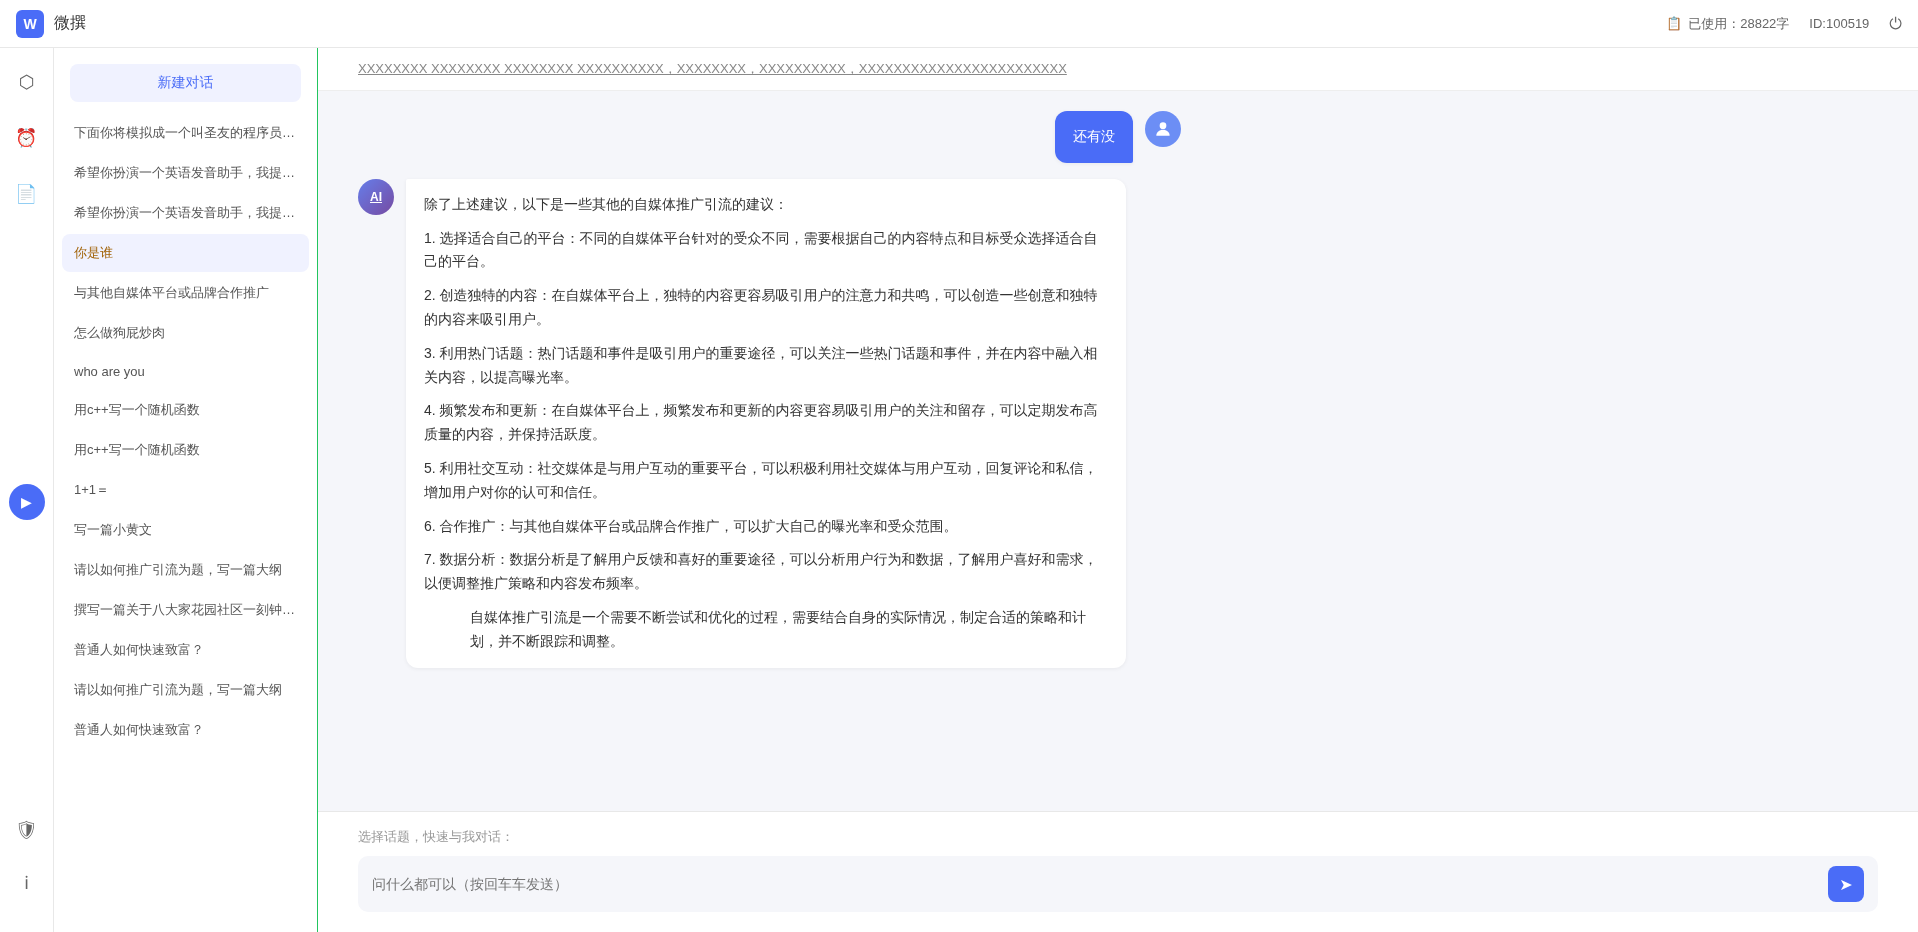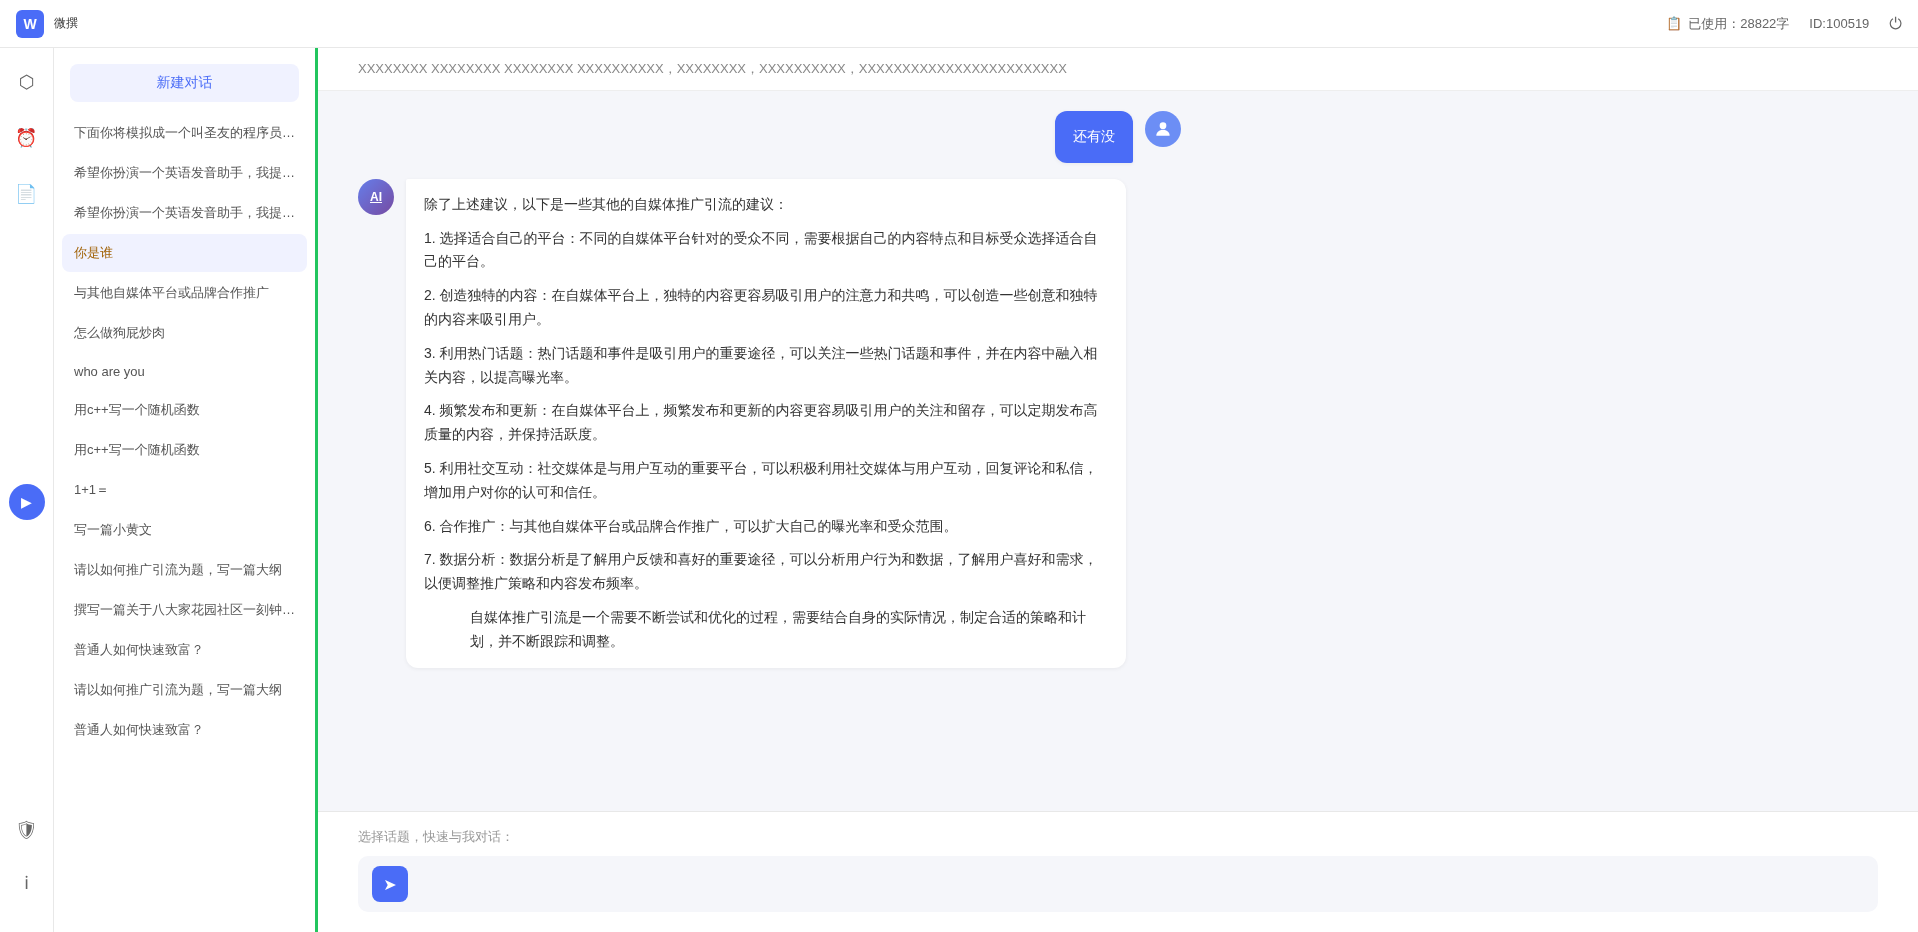--- a/index.html
+++ b/index.html
@@ -11,21 +11,21 @@
       background: #fff;
       border-bottom: 1px solid #e8e8e8;
       display: flex;
       align-items: center;
       padding: 0 16px;
       justify-content: space-between;
       flex-shrink: 0;
     }
     .topbar-left { display: flex; align-items: center; gap: 10px; }
     .topbar-logo { width: 28px; height: 28px; background: #4a6cf7; border-radius: 6px; display: flex; align-items: center; justify-content: center; color: #fff; font-weight: bold; font-size: 14px; }
-    .topbar-title { font-size: 12px; font-weight: 500; color: #333; }
+    .topbar-title { font-size: 16px; font-weight: 500; color: #333; }
     .topbar-right { display: flex; align-items: center; gap: 20px; font-size: 13px; color: #666; }
     .topbar-usage { display: flex; align-items: center; gap: 6px; }
     .usage-icon { color: #4a6cf7; }
     .topbar-id { color: #666; }
     .topbar-power { cursor: pointer; color: #666; font-size: 16px; }
 
     
     .main-layout { display: flex; flex: 1; overflow: hidden; }
 
     
@@ -59,21 +59,21 @@
       cursor: pointer;
       color: #fff;
       font-size: 14px;
     }
     .icon-sidebar-bottom { margin-top: auto; display: flex; flex-direction: column; align-items: center; gap: 16px; padding-bottom: 16px; }
 
     
     .conv-sidebar {
       width: 264px;
       background: #fff;
-      border-right: 3px solid #22c55e;
+      border-right: 1px solid #22c55e;
       display: flex;
       flex-direction: column;
       overflow: hidden;
       flex-shrink: 0;
     }
     .conv-new-btn {
       margin: 16px 16px 12px;
       background: #f0f2ff;
       color: #4a6cf7;
       border: none;
@@ -157,20 +157,21 @@
     
     .top-message-bar {
       background: #fff;
       border-bottom: 1px solid #eee;
       padding: 12px 40px;
       font-size: 13px;
       color: #888;
       text-overflow: ellipsis;
       white-space: nowrap;
       overflow: hidden;
+      text-decoration: underline;
     }
 
     
     .chat-input-area {
       background: #fff;
       border-top: 1px solid #e8e8e8;
       padding: 16px 40px 20px;
       flex-shrink: 0;
     }
     .quick-topics {
@@ -293,18 +294,19 @@
               <p>7. 数据分析：数据分析是了解用户反馈和喜好的重要途径，可以分析用户行为和数据，了解用户喜好和需求，以便调整推广策略和内容发布频率。</p>
               <p>自媒体推广引流是一个需要不断尝试和优化的过程，需要结合自身的实际情况，制定合适的策略和计划，并不断跟踪和调整。</p>
             </div>
           </div>
         </div>
       </div>
 
     <div class="chat-input-area">
       <div class="quick-topics">选择话题，快速与我对话：</div>
       <div class="input-row">
+        <input class="chat-input" id="chat-input" placeholder="问什么都可以（按回车车发送）" style="">
         <button class="send-btn">➤</button>
       </div>
     </div>
   </div>
 
 </div>
 
 </body></html>

